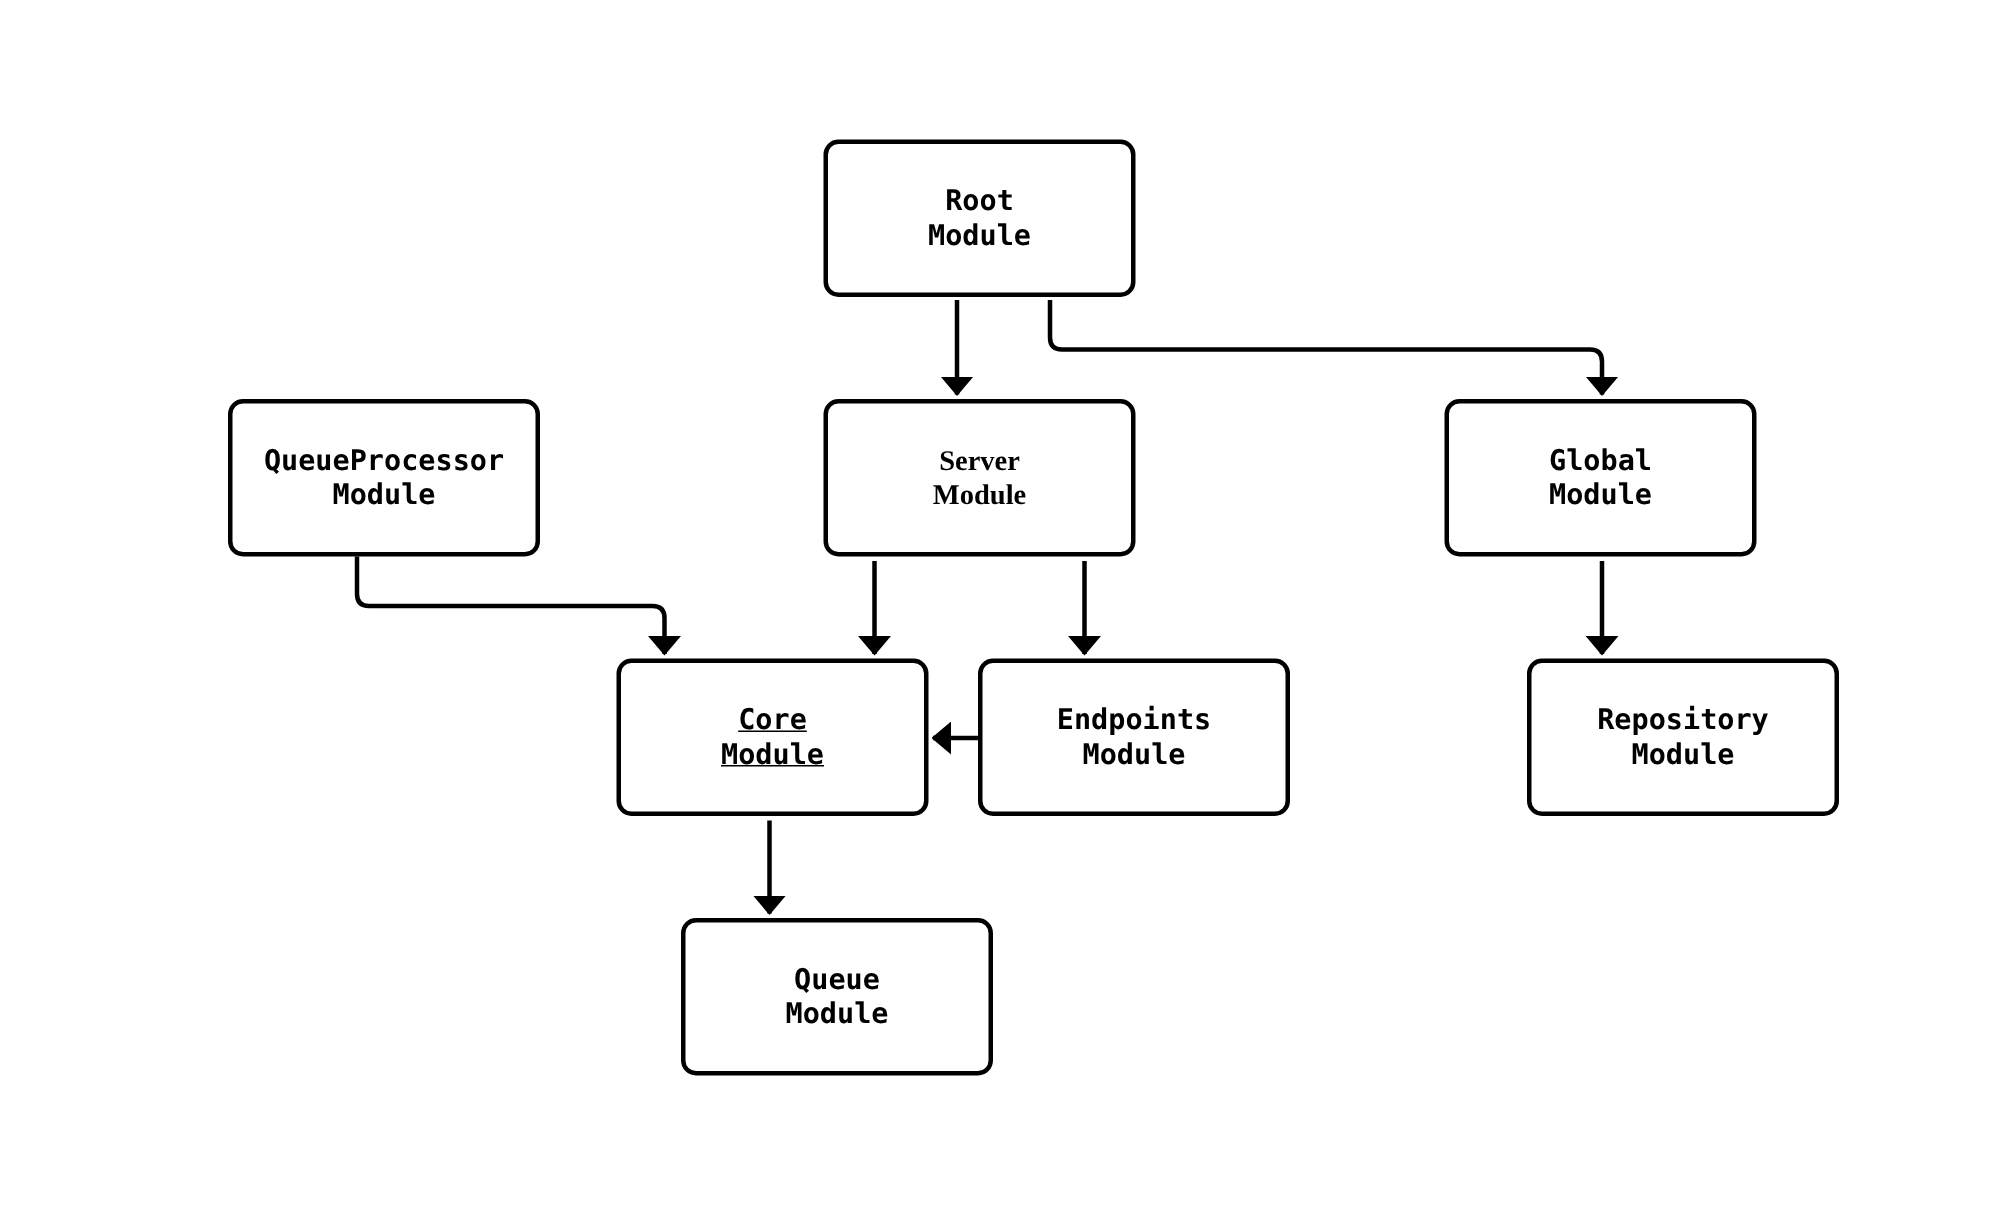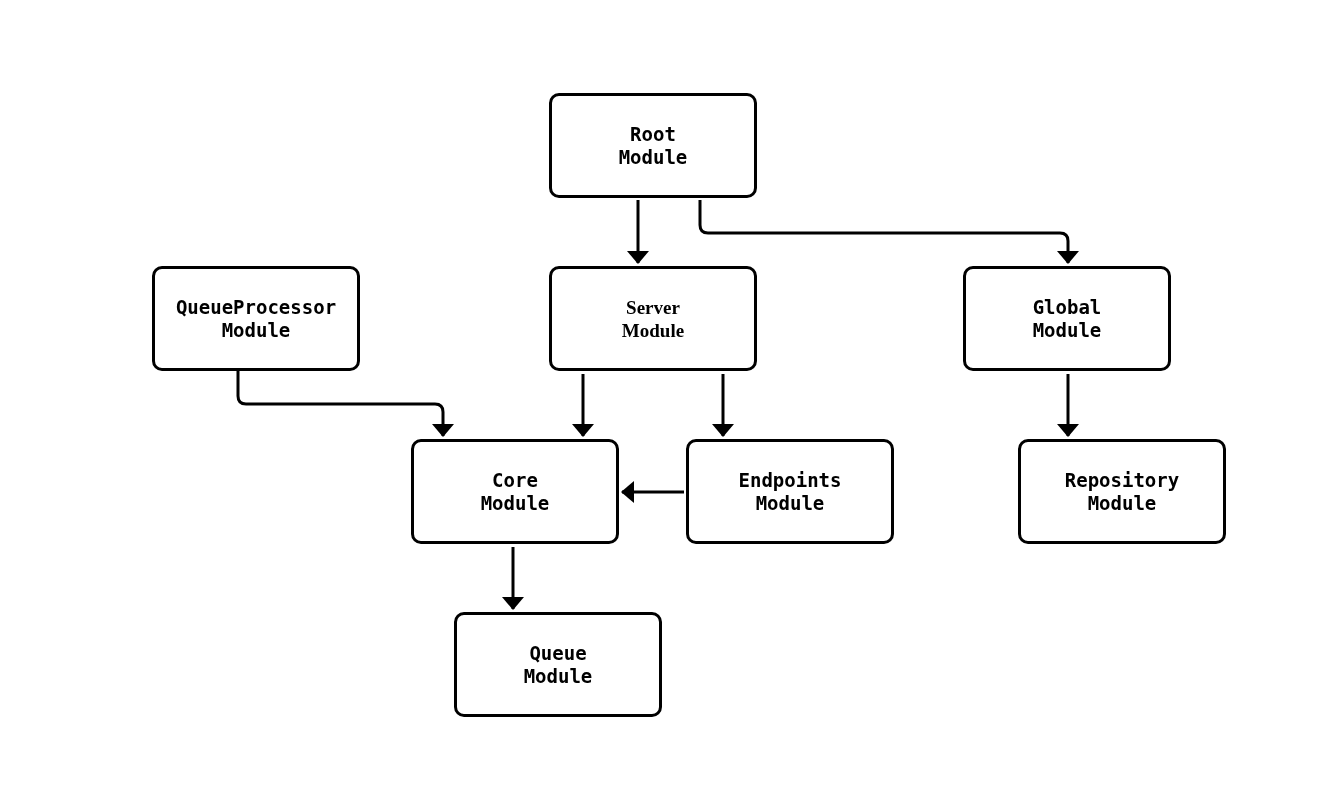--- a/index.html
+++ b/index.html
@@ -45,22 +45,22 @@
     font-size: 19px;
     font-weight: 700;
     line-height: 23px;
     z-index: 2;
   }
   
   .node-root          { left: 549px; top:  93px; }
   .node-queueprocessor{ left: 133px; top: 266px; margin-left: 19px; }
   .node-server        { left: 549px; top: 266px; font-family: Liberation Serif, serif; }
   .node-global        { left: 963px; top: 266px; }
-  .node-core          { left: 411px; top: 439px; }
-  .node-endpoints     { left: 686px; top: 439px; }
+  .node-core          { left: 411px; top: 439px; text-decoration: underline; }
+  .node-endpoints     { left: 652px; top: 439px; }
   .node-repository    { left: 1018px; top: 439px; }
   .node-queue         { left: 411px; top: 612px; margin-left: 43px; }
 </style>
 </head>
 <body>
 
 <div class="canvas">
 
   <svg class="edge-layer" viewBox="0 0 1337 809" xmlns="http://www.w3.org/2000/svg">
     <defs>

